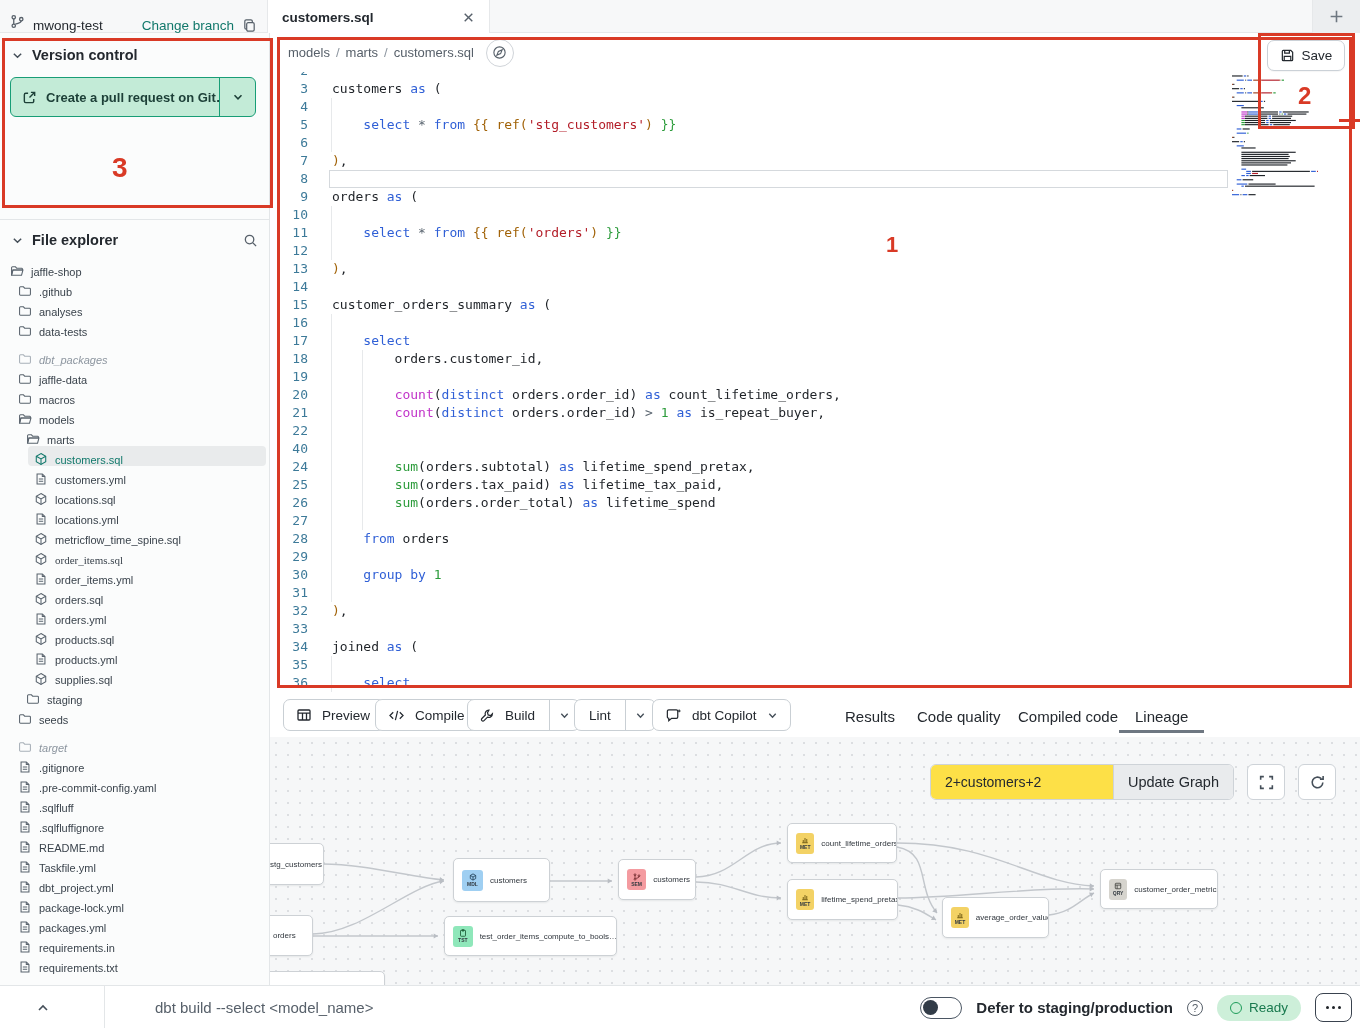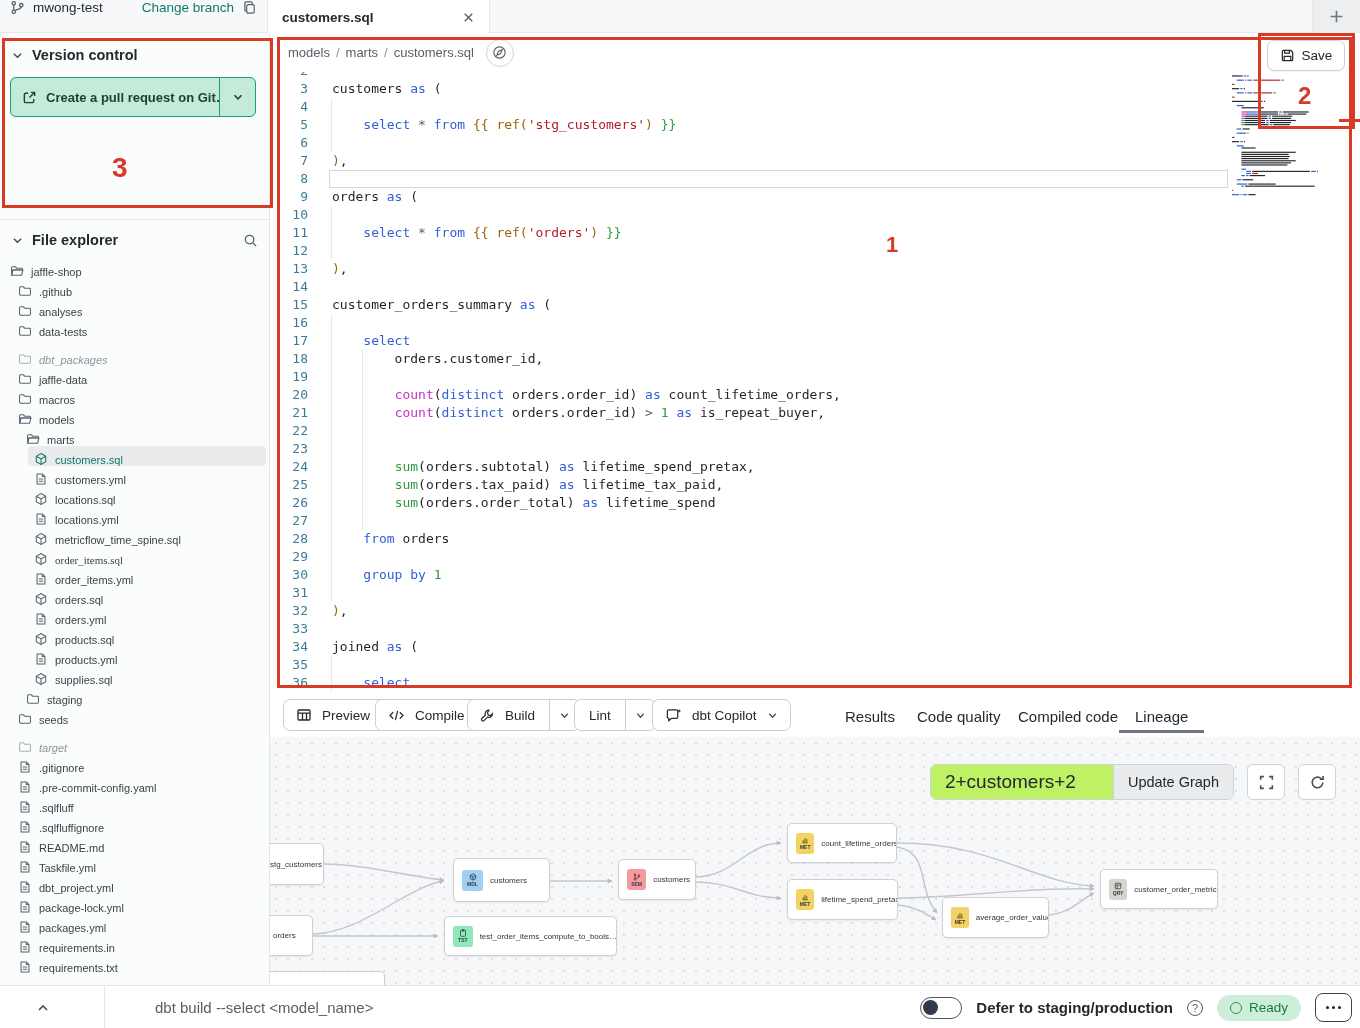--- a/index.html
+++ b/index.html
@@ -1,21 +1,21 @@
 <!DOCTYPE html>
 <html><head>
 <meta charset="utf-8">
 <style>
 * { margin:0; padding:0; box-sizing:border-box; }
 html,body { width:1360px; height:1028px; font-family:"Liberation Sans",sans-serif; background:#fff; overflow:hidden; }
 #app { position:relative; width:1360px; height:1028px; color:#24292F; }
 
 
 .topbar { position:absolute; left:0; top:0; width:1360px; height:33px; background:#F7F8F9; border-bottom:1px solid #E6E8EA; }
-.branch-area { position:absolute; left:0; top:0; width:268px; height:33px; display:flex; align-items:flex-start; padding:0 10px; gap:8px; border-right:1px solid #E6E8EA; }
+.branch-area { position:absolute; left:0; top:0; width:268px; height:33px; display:flex; align-items:flex-end; padding:0 10px; gap:8px; border-right:1px solid #E6E8EA; }
 .branch-name { font-size:13.5px; color:#24292F; flex:0 0 auto; }
 .change-branch { font-size:13.5px; color:#11786B; margin-left:auto; }
 .tab { position:absolute; left:268px; top:0; width:222px; height:34px; background:#fff; border-right:1px solid #E6E8EA; display:flex; align-items:center; padding:0 14px; }
 .tab-label { font-size:13.5px; font-weight:700; }
 .tab-close { margin-left:auto; color:#57606A; }
 .plus-area { position:absolute; right:0; top:0; width:48px; height:33px; background:#ECEEF0; border-left:1px solid #E6E8EA; display:flex; align-items:center; justify-content:center; color:#57606A; }
 
 
 .sidebar { position:absolute; left:0; top:33px; width:270px; height:952px; background:#FBFCFC; border-right:1px solid #E3E6E8; overflow:hidden; }
 .sec-header { display:flex; align-items:center; gap:9px; padding:14px 12px 10px 12px; }
@@ -59,21 +59,21 @@
 .tbtn .lbl { padding:0 2px; }
 .tbtn .seg { display:flex; align-items:center; gap:8px; padding:0 12px; height:100%; }
 .tbtn .split { width:30px; height:100%; border-left:1px solid #C9CFD4; display:flex; align-items:center; justify-content:center; color:#454F59; }
 .ptab { position:absolute; top:0; height:42px; display:flex; align-items:center; font-size:15px; color:#24292F; }
 .ptab.active:after { content:""; position:absolute; left:-16px; right:-16px; bottom:4px; height:3px; background:#6E7781; }
 
 
 .lineage { position:absolute; left:270px; top:737px; width:1090px; height:248px; background:#F6F7F8; background-image:radial-gradient(#DCDEE1 1px, transparent 1.2px); background-size:12px 12px; overflow:hidden; }
 .lg-controls { position:absolute; right:24px; top:27px; display:flex; gap:13px; }
 .lg-search { display:flex; height:36px; border:1px solid #CED3D8; border-radius:6px; overflow:hidden; background:#fff; }
-.lg-input { width:182px; border:none; outline:none; padding:0 14px; font-size:19px; font-family:"Liberation Sans",sans-serif; color:#24292F; background:#bef264; }
+.lg-input { width:182px; border:none; outline:none; padding:0 14px; font-size:14px; font-family:"Liberation Sans",sans-serif; color:#24292F; background:#fde047; }
 .lg-update { background:#E9EBED; border-left:1px solid #CED3D8; font-size:14.5px; color:#24292F; display:flex; align-items:center; padding:0 14px; }
 .lg-icbtn { width:38px; height:36px; background:#fff; border:1px solid #CED3D8; border-radius:6px; display:flex; align-items:center; justify-content:center; color:#454F59; }
 .node { position:absolute; background:#fff; border:1px solid #CDD1D5; border-radius:5px; box-shadow:0 1px 2px rgba(16,22,26,.07); display:flex; align-items:center; padding-left:8px; gap:7px; }
 .node .nic { width:21px; height:21px; border-radius:3px; display:flex; flex-direction:column; align-items:center; justify-content:center; }
 .node .nic .ntype { font-size:5px; font-weight:700; color:#333A40; line-height:5px; margin-top:1px; }
 .node .nlabel { font-size:8px; color:#30363D; white-space:nowrap; overflow:hidden; padding-right:8px; }
 .lg-svg { position:absolute; left:0; top:0; }
 
 
 .statusbar { position:absolute; left:0; top:985px; width:1360px; height:43px; background:#fff; border-top:1px solid #E3E6E8; }
@@ -518,21 +518,21 @@
           <div class="cline"><span class="gut">13</span><span class="ctext"><span class="tk-j">)</span><span class="tk-p">,</span></span></div>
           <div class="cline"><span class="gut">14</span><span class="ctext"></span></div>
           <div class="cline"><span class="gut">15</span><span class="ctext"><span class="tk-p">customer_orders_summary </span><span class="tk-k">as</span><span class="tk-p"> (</span></span></div>
           <div class="cline"><span class="gut">16</span><div class="guide" style="left: 61px;"></div><span class="ctext"></span></div>
           <div class="cline"><span class="gut">17</span><div class="guide" style="left: 61px;"></div><span class="ctext"><span class="tk-p">    </span><span class="tk-k">select</span></span></div>
           <div class="cline"><span class="gut">18</span><div class="guide" style="left: 61px;"></div><div class="guide" style="left: 92.2px;"></div><span class="ctext"><span class="tk-p">        orders.customer_id,</span></span></div>
           <div class="cline"><span class="gut">19</span><div class="guide" style="left: 61px;"></div><div class="guide" style="left: 92.2px;"></div><span class="ctext"></span></div>
           <div class="cline"><span class="gut">20</span><div class="guide" style="left: 61px;"></div><div class="guide" style="left: 92.2px;"></div><span class="ctext"><span class="tk-p">        </span><span class="tk-f">count</span><span class="tk-p">(</span><span class="tk-k">distinct</span><span class="tk-p"> orders.order_id) </span><span class="tk-k">as</span><span class="tk-p"> count_lifetime_orders,</span></span></div>
           <div class="cline"><span class="gut">21</span><div class="guide" style="left: 61px;"></div><div class="guide" style="left: 92.2px;"></div><span class="ctext"><span class="tk-p">        </span><span class="tk-f">count</span><span class="tk-p">(</span><span class="tk-k">distinct</span><span class="tk-p"> orders.order_id) </span><span class="tk-o">&gt;</span><span class="tk-p"> </span><span class="tk-g">1</span><span class="tk-p"> </span><span class="tk-k">as</span><span class="tk-p"> is_repeat_buyer,</span></span></div>
           <div class="cline"><span class="gut">22</span><div class="guide" style="left: 61px;"></div><div class="guide" style="left: 92.2px;"></div></div>
-          <div class="cline"><span class="gut">23</span><div class="guide" style="left: 61px;"></div><div class="guide" style="left: 92.2px;"></div></div>
+          <div class="cline"><span class="gut">40</span><div class="guide" style="left: 61px;"></div><div class="guide" style="left: 92.2px;"></div></div>
           <div class="cline"><span class="gut">24</span><div class="guide" style="left: 61px;"></div><div class="guide" style="left: 92.2px;"></div><span class="ctext"><span class="tk-p">        </span><span class="tk-g">sum</span><span class="tk-p">(orders.subtotal) </span><span class="tk-k">as</span><span class="tk-p"> lifetime_spend_pretax,</span></span></div>
           <div class="cline"><span class="gut">25</span><div class="guide" style="left: 61px;"></div><div class="guide" style="left: 92.2px;"></div><span class="ctext"><span class="tk-p">        </span><span class="tk-g">sum</span><span class="tk-p">(orders.tax_paid) </span><span class="tk-k">as</span><span class="tk-p"> lifetime_tax_paid,</span></span></div>
           <div class="cline"><span class="gut">26</span><div class="guide" style="left: 61px;"></div><div class="guide" style="left: 92.2px;"></div><span class="ctext"><span class="tk-p">        </span><span class="tk-g">sum</span><span class="tk-p">(orders.order_total) </span><span class="tk-k">as</span><span class="tk-p"> lifetime_spend</span></span></div>
           <div class="cline"><span class="gut">27</span><div class="guide" style="left: 61px;"></div><div class="guide" style="left: 92.2px;"></div><span class="ctext"></span></div>
           <div class="cline"><span class="gut">28</span><div class="guide" style="left: 61px;"></div><span class="ctext"><span class="tk-p">    </span><span class="tk-k">from</span><span class="tk-p"> orders</span></span></div>
           <div class="cline"><span class="gut">29</span><div class="guide" style="left: 61px;"></div><span class="ctext"></span></div>
           <div class="cline"><span class="gut">30</span><div class="guide" style="left: 61px;"></div><span class="ctext"><span class="tk-p">    </span><span class="tk-k">group by</span><span class="tk-p"> </span><span class="tk-g">1</span></span></div>
           <div class="cline"><span class="gut">31</span><div class="guide" style="left: 61px;"></div><span class="ctext"></span></div>
           <div class="cline"><span class="gut">32</span><span class="ctext"><span class="tk-j">)</span><span class="tk-p">,</span></span></div>
           <div class="cline"><span class="gut">33</span><span class="ctext"></span></div>

